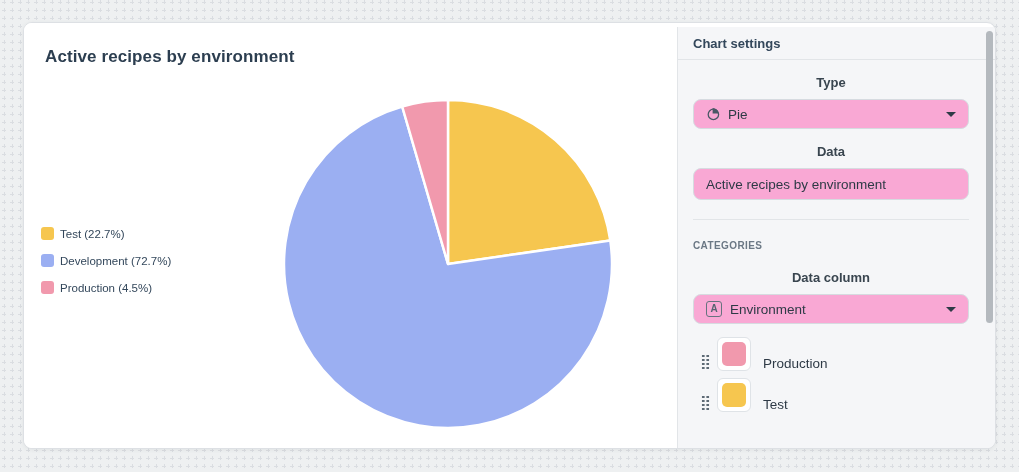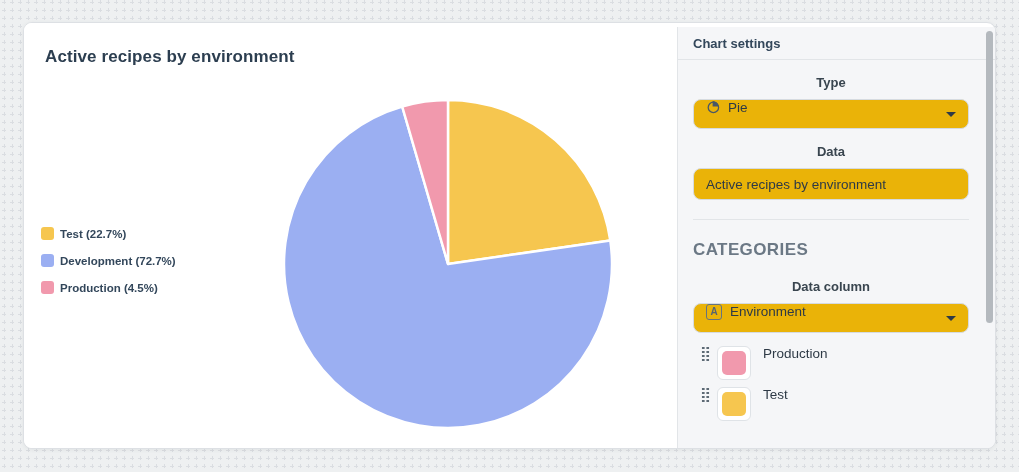--- a/index.html
+++ b/index.html
@@ -40,21 +40,21 @@
   .chart-title {
     position: absolute; left: 21px; top: 24px;
     font-size: 17px; font-weight: 700; color: #2c3e50;
     letter-spacing: .1px;
   }
   .legend { position: absolute; left: 17px; top: 204px; }
   .legend-item { display: flex; align-items: center; margin-bottom: 14px; }
   .legend-swatch {
     width: 13px; height: 13px; border-radius: 3px; margin-right: 6px; flex: none;
   }
-  .legend-label { font-size: 11.5px; font-weight: 700; color: #33475b; }
+  .legend-label { font-size: 11.5px; font-weight: 400; color: #33475b; }
   .pie-svg { position: absolute; left: 256px; top: 73px; }
 
   
   .settings {
     position: absolute; top: 4px; right: 0; bottom: 0; width: 318px;
     background: #f5f6f8;
     border-left: 1px solid #e2e5e8;
   }
   .settings-header {
     height: 33px; line-height: 33px;
@@ -65,59 +65,59 @@
   .settings-body { padding: 15px 26px 10px 15px; }
   .field-label {
     display: block;
     font-size: 13px; font-weight: 700; color: #39454f;
     margin-bottom: 9px;
     text-align: center;
   }
   .select, .text-input {
     position: relative;
     width: 100%; height: 30px;
-    background: #eab308;
+    background: #f9a8d4;
     border: 1px solid #d6dbe0;
     border-radius: 8px;
-    display: flex; align-items: flex-start;
+    display: flex; align-items: center;
     padding: 0 12px;
     font-size: 13.5px; color: #2e3a46;
     cursor: pointer;
   }
   .text-input { height: 32px; cursor: text; }
   input.text-input {
     font-family: "Liberation Sans", sans-serif;
     outline: none; display: block; padding: 0 12px;
   }
   .select-value { margin-left: 8px; }
   .caret {
     position: absolute; right: 12px; top: 50%; margin-top: -2px;
     width: 0; height: 0;
     border-left: 5px solid transparent;
     border-right: 5px solid transparent;
     border-top: 5px solid #2e3a46;
   }
   .gap-md { margin-top: 15px; }
   .divider { border: none; border-top: 1px solid #e2e5e8; margin: 19px 0 20px 0; }
   .section-label {
-    font-size: 17px; font-weight: 700; color: #6b7885;
+    font-size: 10px; font-weight: 700; color: #6b7885;
     letter-spacing: .4px; margin-bottom: 19px;
   }
   .pie-glyph { flex: none; color: #4a5866; display:block; }
   .col-type-icon {
     flex: none;
     width: 16px; height: 16px;
     border: 1px solid #66737f; border-radius: 3px;
     font-size: 10px; font-weight: 700; color: #566470;
     display: flex; align-items: center; justify-content: center;
     line-height: 1;
   }
 
   .category-list { margin-top: 13px; }
-  .category-row { display: flex; align-items: flex-start; height: 34px; margin-bottom: 7px; }
+  .category-row { display: flex; align-items: flex-end; height: 34px; margin-bottom: 7px; }
   .drag-handle {
     width: 9px; height: 17px; margin: 0 7px 0 8px; flex: none;
     background-image: radial-gradient(circle 1.1px, #5d6a75 1.1px, transparent 1.3px);
     background-size: 4.5px 4px;
     background-position: 0 0;
     cursor: grab;
   }
   .swatch-btn {
     width: 34px; height: 34px; flex: none;
     background: #fff;

